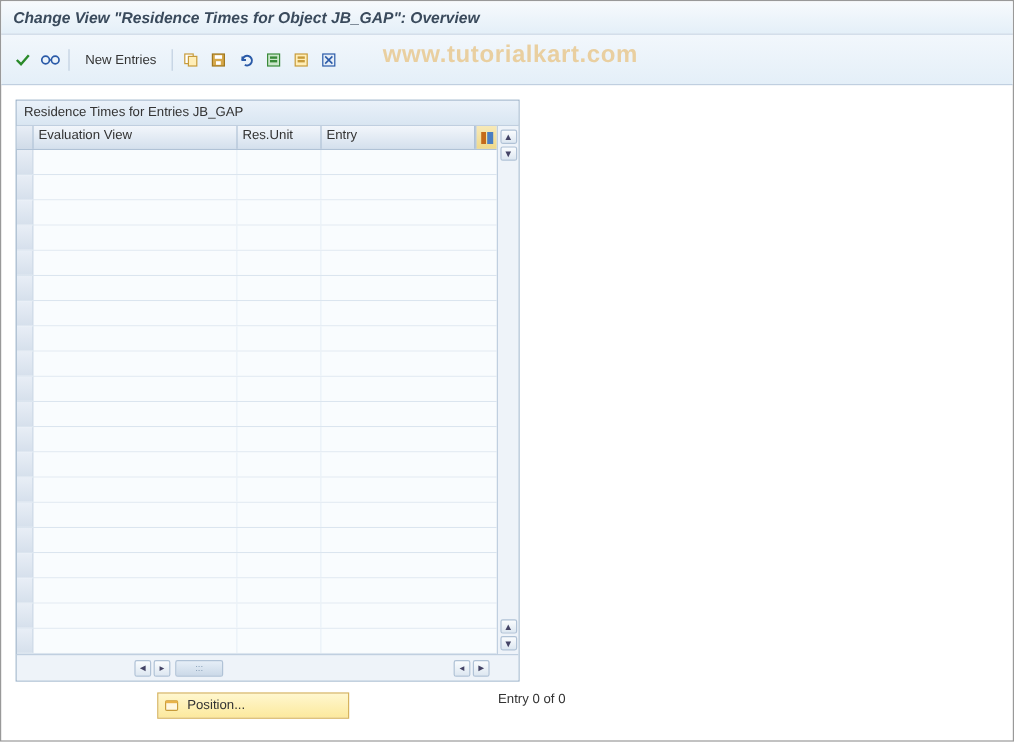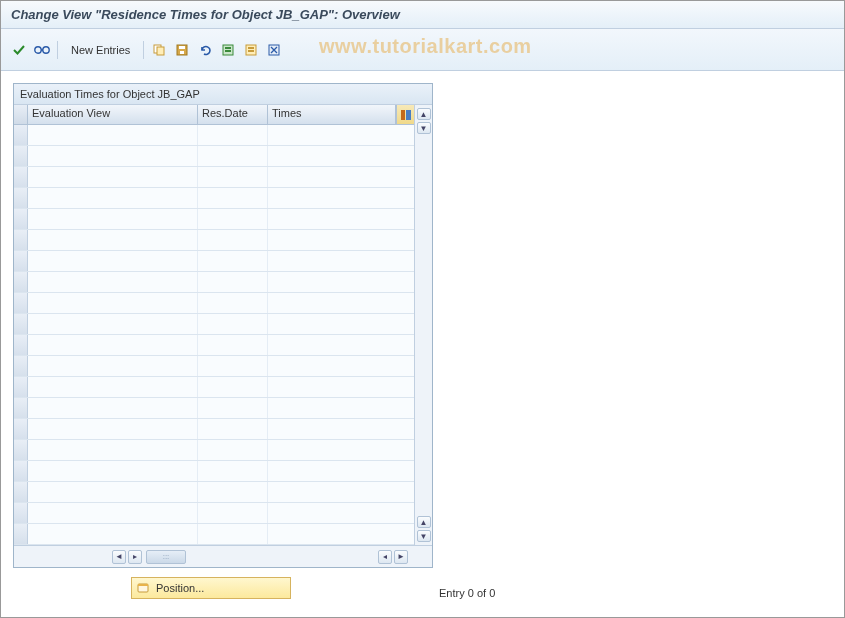--- a/index.html
+++ b/index.html
@@ -186,23 +186,23 @@
       cursor: pointer;
     }
     .hscroll-track { flex:1; }
     .hscroll-right-pad { width: 18px; }
     .footer-row {
       position: absolute;
       bottom: 18px;
       left: 0;
       width: 100%;
       display: flex;
-      align-items: flex-end;
+      align-items: flex-start;
       padding-left: 130px;
-      gap: 120px;
+      gap: 96px;
     }
     .position-btn {
       width: 160px;
       height: 22px;
       background: linear-gradient(to bottom, #fff7cf 0%, #fce99d 100%);
       border: 1px solid #d6b35e;
       display: flex;
       align-items: center;
       cursor: pointer;
       padding: 0 4px;
@@ -276,28 +276,28 @@
     <svg width="14" height="14" viewBox="0 0 14 14">
         <rect x="2" y="2" width="10" height="10" fill="#e6eef7" stroke="#2a5aa8"></rect>
         <path d="M4 4 L10 10 M10 4 L4 10" stroke="#2a5aa8" stroke-width="1.3"></path>
       </svg>
   </span>
   <span class="watermark">www.tutorialkart.com</span>
 </div>
 
 <div class="content-area">
   <div class="table-panel">
-    <div class="panel-title">Evaluation Times for Object JB_GAP</div>
+    <div class="panel-title">Residence Times for Entries JB_GAP</div>
     <div class="table-wrap">
       <div class="table-main">
         <div class="grid-header">
           <div class="gh-rowsel"></div>
           <div class="gh-col col-eval">Evaluation View</div>
-          <div class="gh-col col-res">Res.Date</div>
-          <div class="gh-col col-unit">Times</div>
+          <div class="gh-col col-res">Res.Unit</div>
+          <div class="gh-col col-unit">Entry</div>
           <div class="gh-settings">
             <svg width="12" height="12" viewBox="0 0 12 12">
                 <rect x="1" y="1" width="4" height="10" fill="#c46a1a"></rect>
                 <rect x="6" y="1" width="5" height="10" fill="#4a7ec2"></rect>
               </svg>
           </div>
         </div>
         <div class="grid-body" id="grid-body">
             <div class="grid-row">
               <div class="gr-rowsel"></div>

